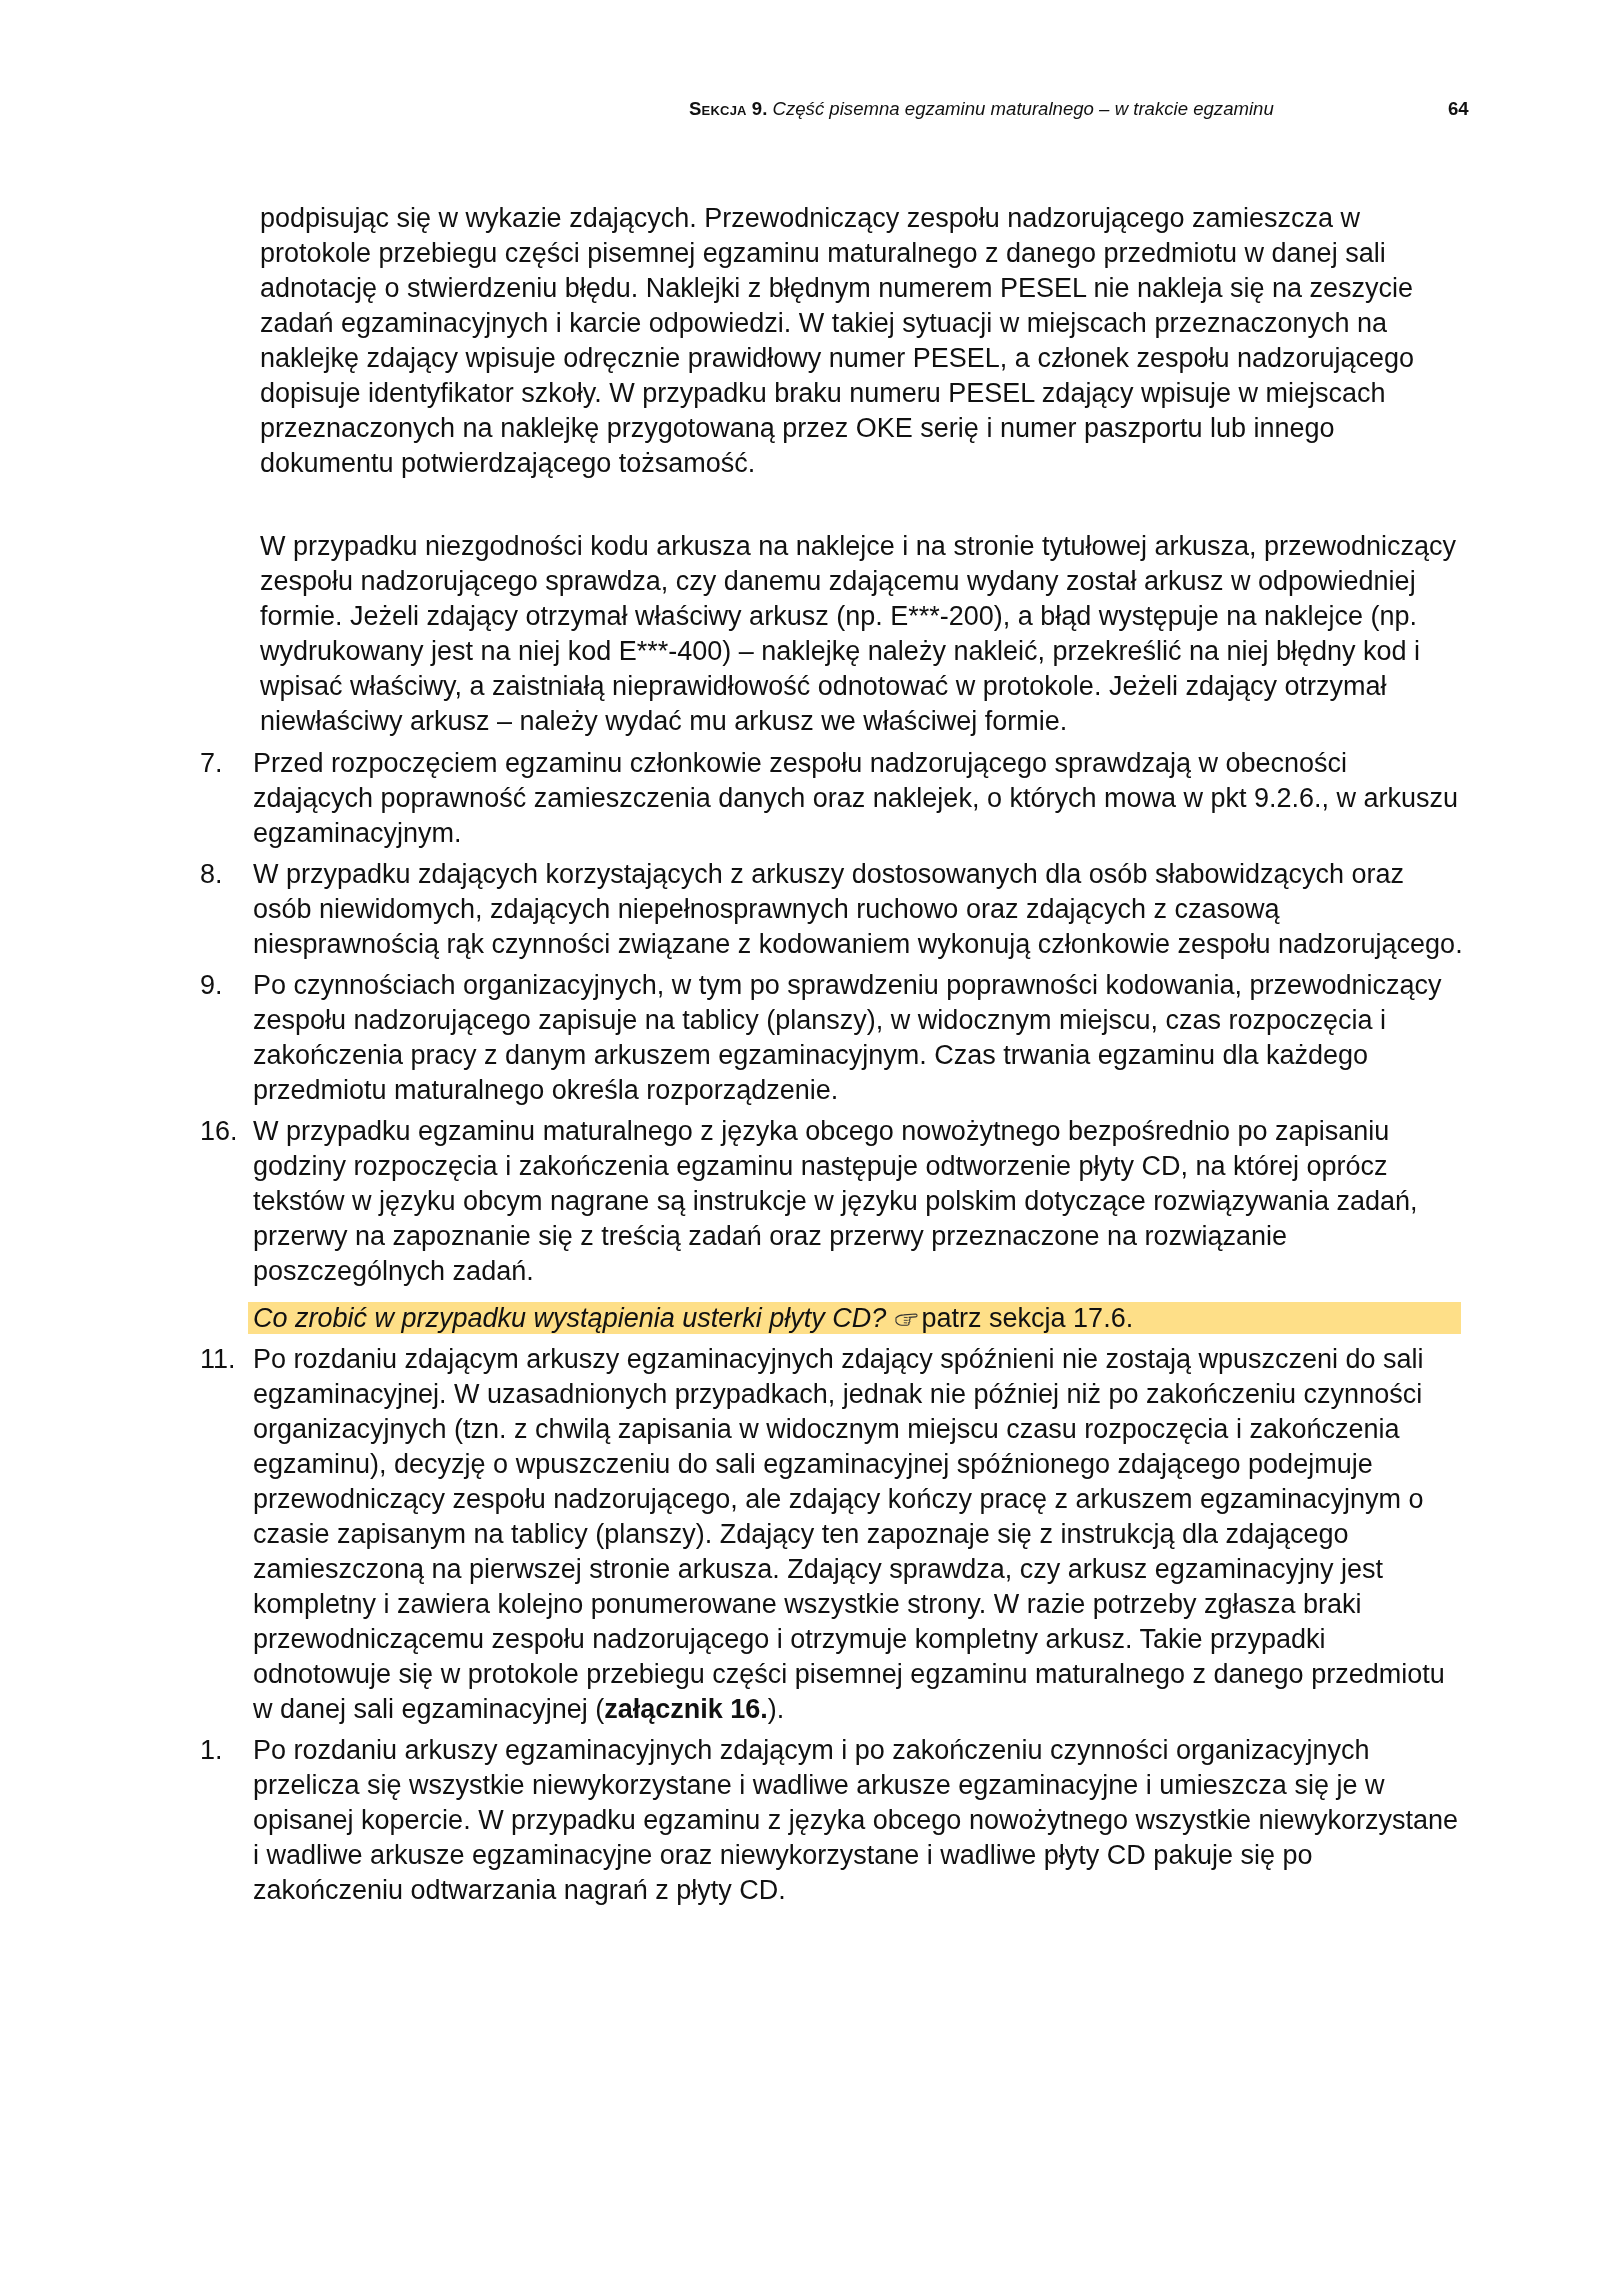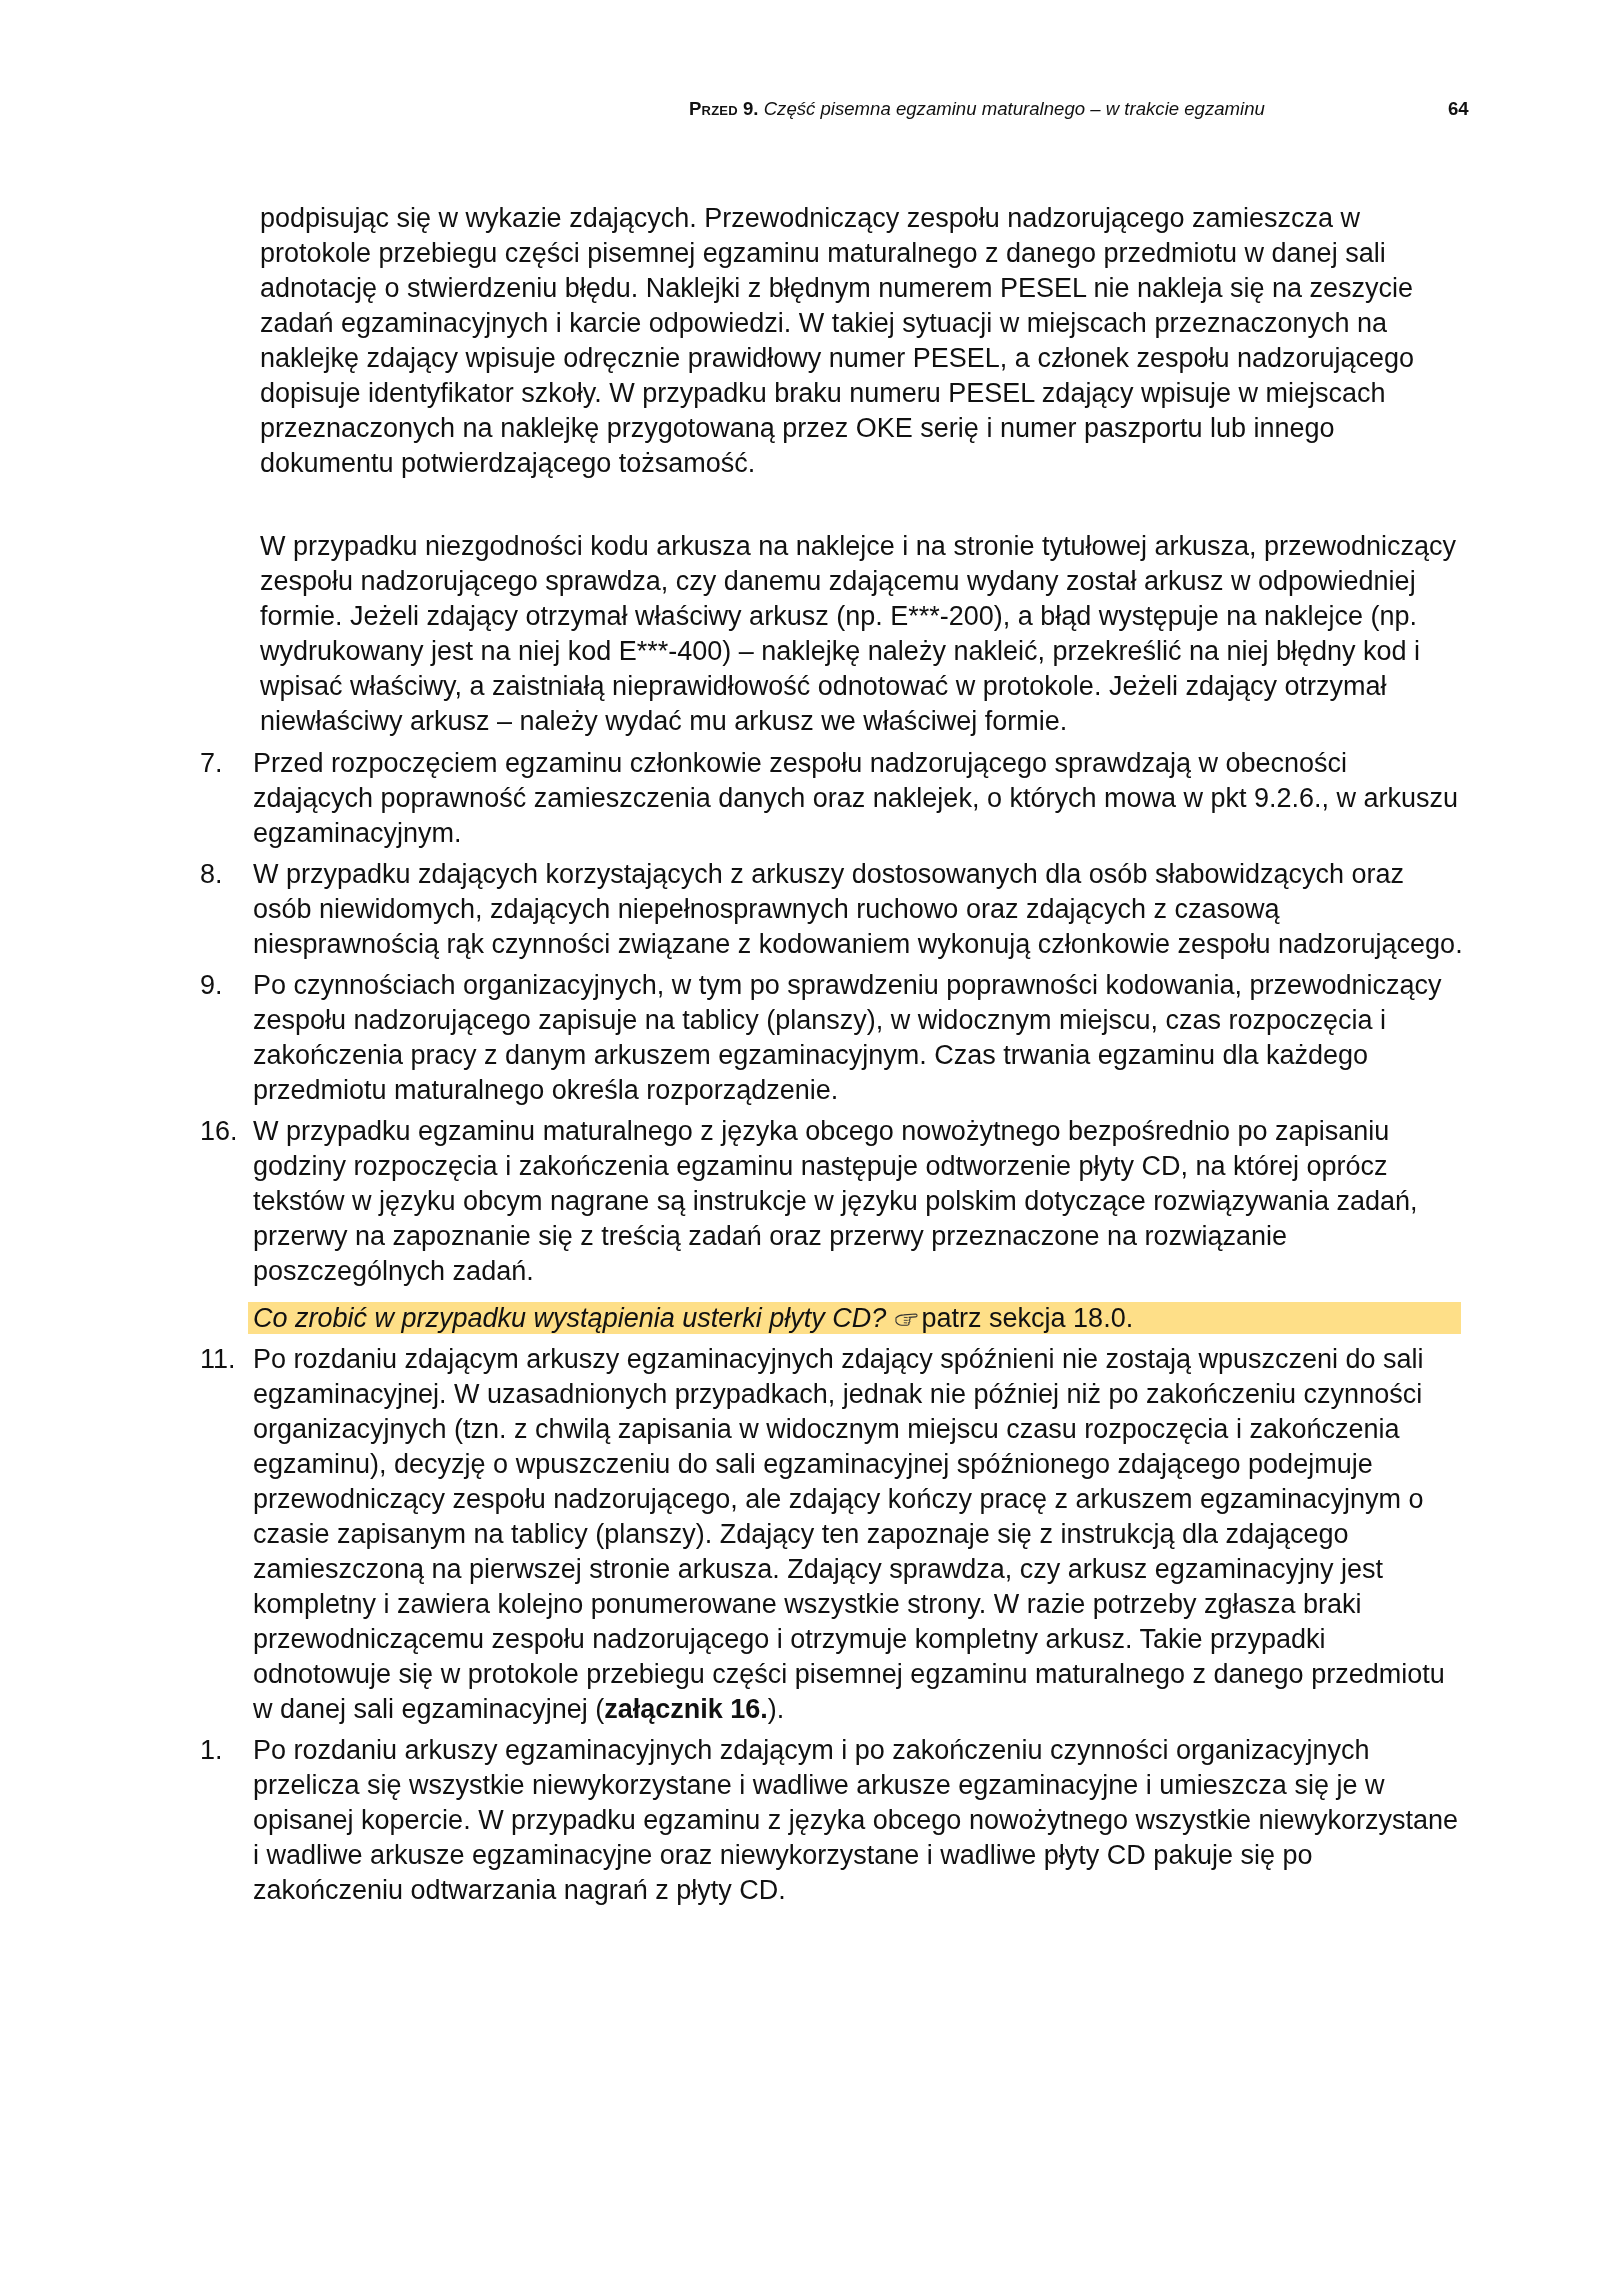--- a/index.html
+++ b/index.html
@@ -100,21 +100,21 @@
     margin: 0 2px 0 7.8px;
   }
   .bold {
     font-weight: bold;
   }
 </style>
 </head>
 <body>
 
 <div class="page-header">
-  <span class="section-label">Przed</span>
+  <span class="section-label">Sekcja</span>
   <span class="section-number">9.</span>
   <span class="section-title">Część pisemna egzaminu maturalnego – w trakcie egzaminu</span>
   <span class="page-number">64</span>
 </div>
 
 <div class="content">
 
   <p>podpisując się w wykazie zdających. Przewodniczący zespołu nadzorującego zamieszcza w protokole przebiegu części pisemnej egzaminu maturalnego z danego przedmiotu w danej sali adnotację o stwierdzeniu błędu. Naklejki z błędnym numerem PESEL nie nakleja się na zeszycie zadań egzaminacyjnych i karcie odpowiedzi. W takiej sytuacji w miejscach przeznaczonych na naklejkę zdający wpisuje odręcznie prawidłowy numer PESEL, a członek zespołu nadzorującego dopisuje identyfikator szkoły. W przypadku braku numeru PESEL zdający wpisuje w miejscach przeznaczonych na naklejkę przygotowaną przez OKE serię i numer paszportu lub innego dokumentu potwierdzającego tożsamość.</p>
 
   <div class="para-gap"></div>
@@ -137,21 +137,21 @@
     <li class="list-item two-digit">
       <span class="num">16.</span>
       <span>W przypadku egzaminu maturalnego z języka obcego nowożytnego bezpośrednio po zapisaniu godziny rozpoczęcia i zakończenia egzaminu następuje odtworzenie płyty CD, na której oprócz tekstów w języku obcym nagrane są instrukcje w języku polskim dotyczące rozwiązywania zadań, przerwy na zapoznanie się z treścią zadań oraz przerwy przeznaczone na rozwiązanie poszczególnych zadań.</span>
     </li>
   </ol>
 
   <div class="callout">
     <span class="question">Co zrobić w przypadku wystąpienia usterki płyty CD?</span><span class="hand-icon"><svg width="25.5" height="19.6" viewBox="0 0 26 20">
           <path d="M2 8 C4 6 7 5 10 5 L22 4 C24 4 24 7 22 7 L15 7.5 C17 8 17 10 15 10.5 C17 11 16.5 13 14.5 13 C16 13.5 15.5 15.5 13.5 15.5 L8 15.5 C5 15.5 3 14 2 12 Z" fill="none" stroke="#333" stroke-width="1.1"></path>
           <path d="M10 7.5 L14 7.8 M10 10.5 L14 10.6 M10 13 L13.5 13.2" stroke="#333" stroke-width="0.9"></path>
-        </svg></span><span>patrz sekcja 18.0.</span>
+        </svg></span><span>patrz sekcja 17.6.</span>
   </div>
 
   <ol class="list">
     <li class="list-item two-digit">
       <span class="num">11.</span>
       <span>Po rozdaniu zdającym arkuszy egzaminacyjnych zdający spóźnieni nie zostają wpuszczeni do sali egzaminacyjnej. W uzasadnionych przypadkach, jednak nie później niż po zakończeniu czynności organizacyjnych (tzn. z chwilą zapisania w widocznym miejscu czasu rozpoczęcia i zakończenia egzaminu), decyzję o wpuszczeniu do sali egzaminacyjnej spóźnionego zdającego podejmuje przewodniczący zespołu nadzorującego, ale zdający kończy pracę z arkuszem egzaminacyjnym o czasie zapisanym na tablicy (planszy). Zdający ten zapoznaje się z instrukcją dla zdającego zamieszczoną na pierwszej stronie arkusza. Zdający sprawdza, czy arkusz egzaminacyjny jest kompletny i zawiera kolejno ponumerowane wszystkie strony. W razie potrzeby zgłasza braki przewodniczącemu zespołu nadzorującego i otrzymuje kompletny arkusz. Takie przypadki odnotowuje się w protokole przebiegu części pisemnej egzaminu maturalnego z danego przedmiotu w danej sali egzaminacyjnej (</span><span class="bold">załącznik 16.</span><span>).</span>
     </li>
     <li class="list-item two-digit">
       <span class="num">1.</span>
       <span>Po rozdaniu arkuszy egzaminacyjnych zdającym i po zakończeniu czynności organizacyjnych przelicza się wszystkie niewykorzystane i wadliwe arkusze egzaminacyjne i umieszcza się je w opisanej kopercie. W przypadku egzaminu z języka obcego nowożytnego wszystkie niewykorzystane i wadliwe arkusze egzaminacyjne oraz niewykorzystane i wadliwe płyty CD pakuje się po zakończeniu odtwarzania nagrań z płyty CD.</span>

